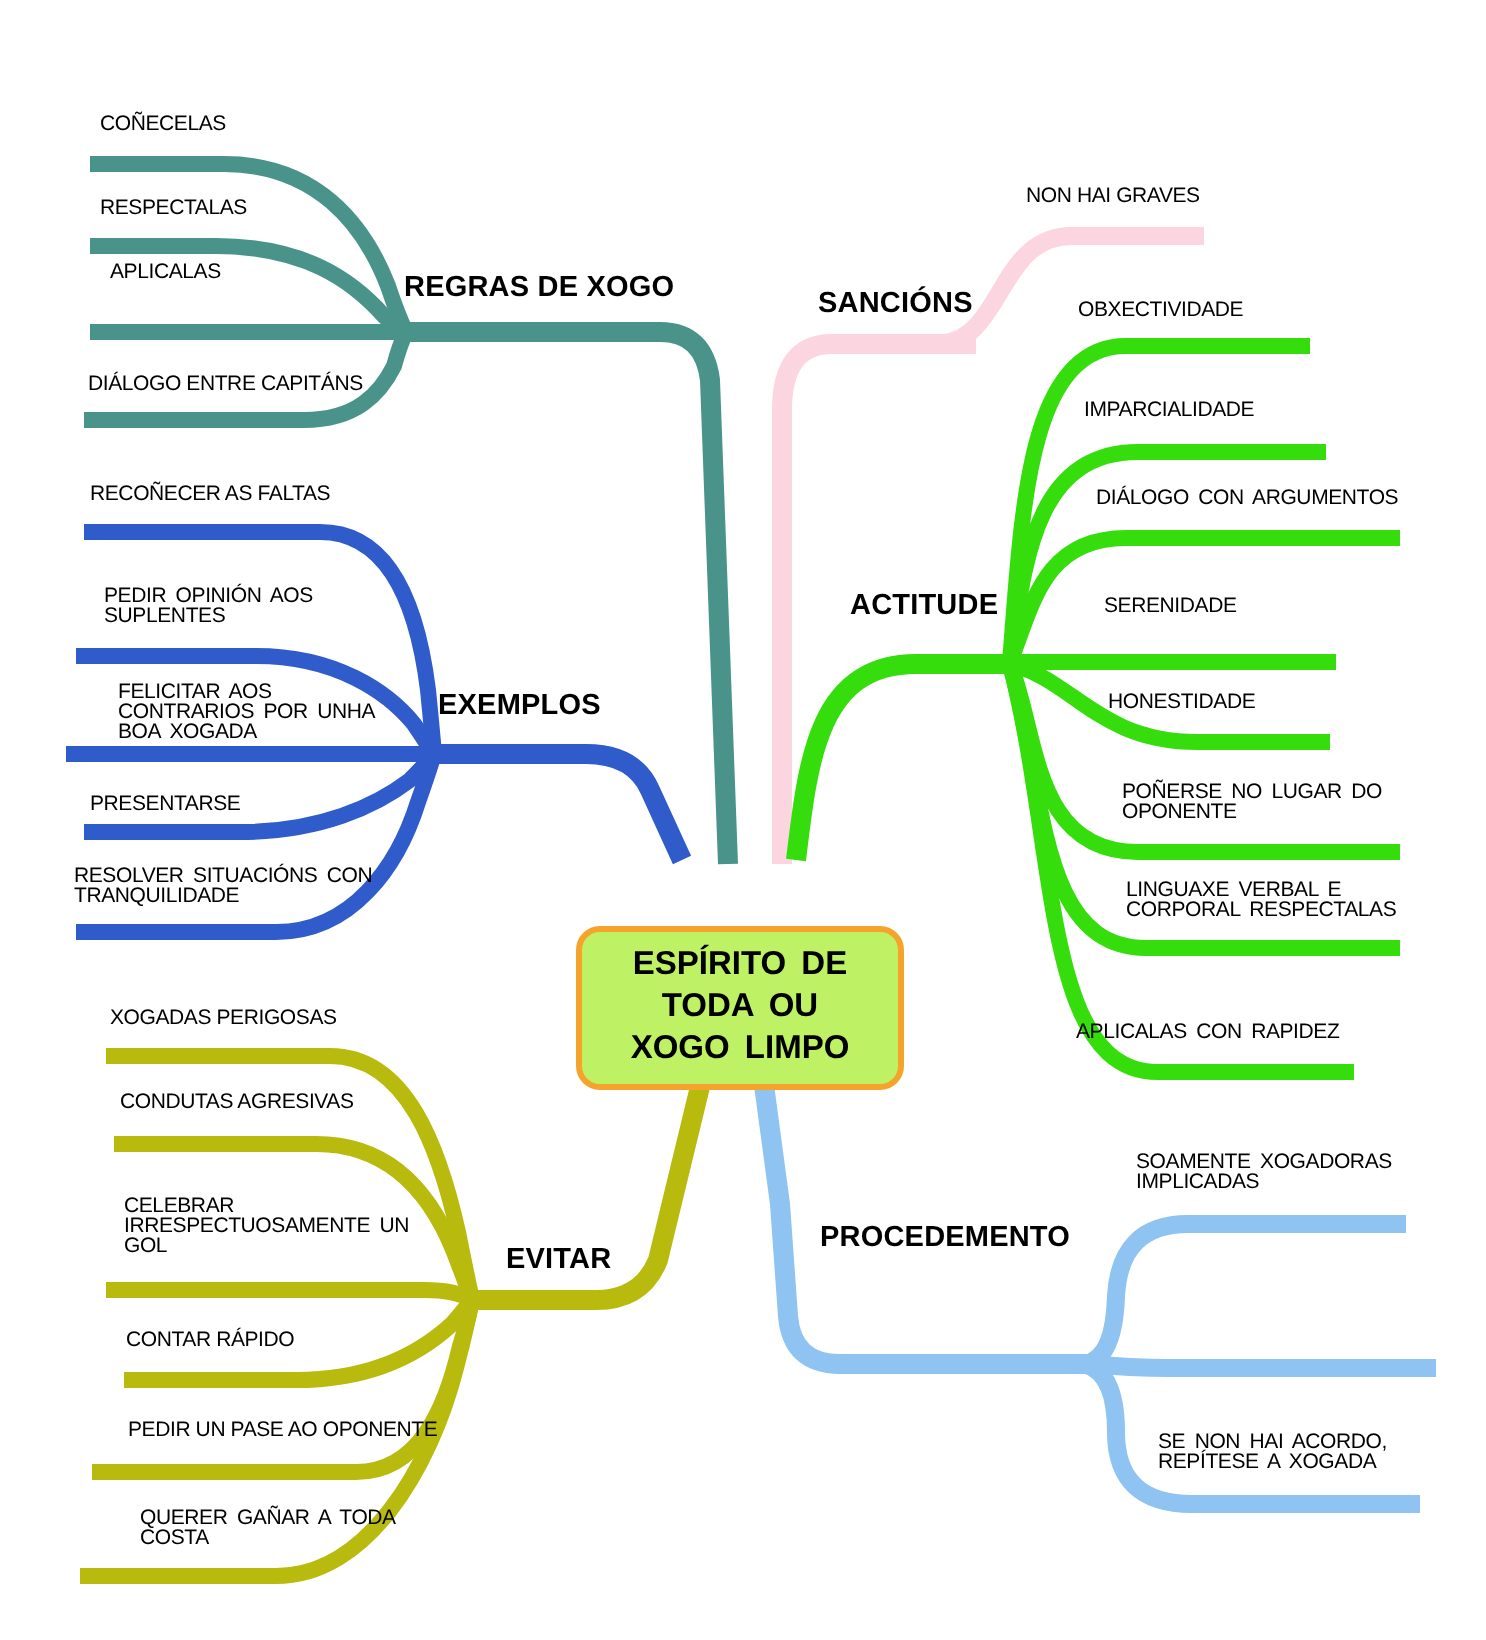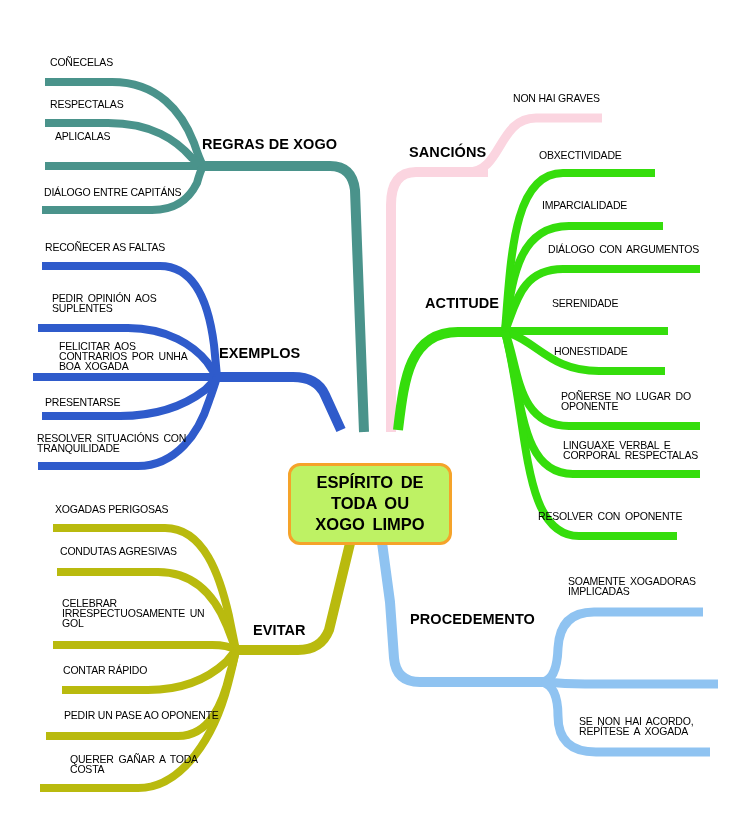--- a/index.html
+++ b/index.html
@@ -145,21 +145,21 @@
     </div>
   <div class="leaf c" style="left:561px;top:391px;width:120px;">
       <div>POÑERSE NO LUGAR DO</div>
       <div>OPONENTE</div>
     </div>
   <div class="leaf c" style="left:563px;top:440px;width:132px;">
       <div>LINGUAXE VERBAL E</div>
       <div>CORPORAL RESPECTALAS</div>
     </div>
   <div class="leaf c" style="left:538px;top:511px;width:150px;">
-      <div>RESOLVER CON OPONENTE</div>
+      <div>APLICALAS CON RAPIDEZ</div>
     </div>
 
   <div class="leaf" style="left:55px;top:504px;">
       <div>XOGADAS PERIGOSAS</div>
     </div>
   <div class="leaf" style="left:60px;top:546px;">
       <div>CONDUTAS AGRESIVAS</div>
     </div>
   <div class="leaf c" style="left:62px;top:598px;width:128px;">
       <div>CELEBRAR</div>

